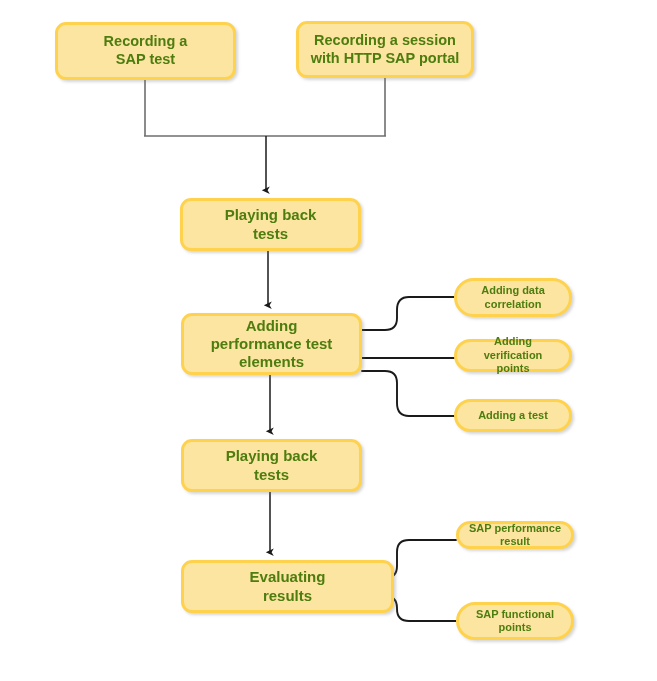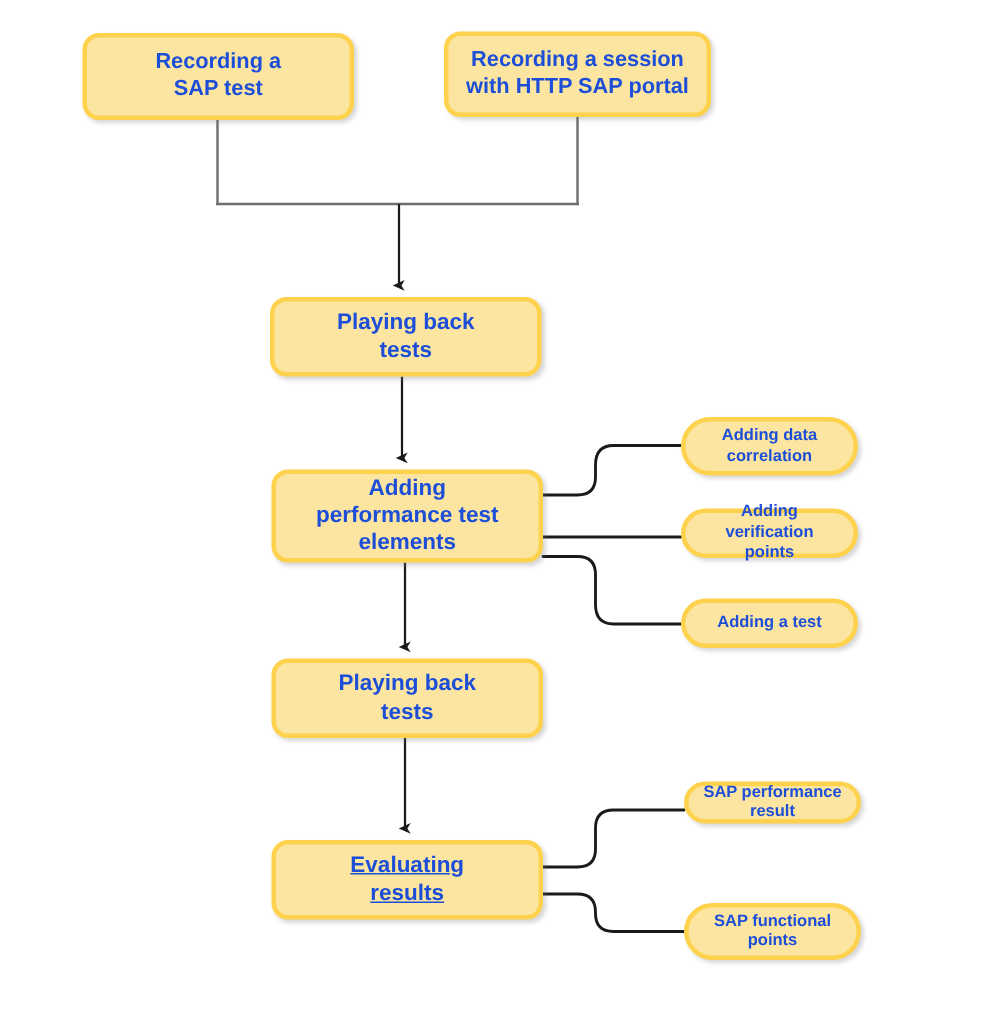--- a/index.html
+++ b/index.html
@@ -25,21 +25,21 @@
     height: 681px;
     pointer-events: none;
   }
   .node {
     position: absolute;
     box-sizing: border-box;
     display: flex;
     align-items: center;
     justify-content: center;
     text-align: center;
-    color: #1d4ed8;
+    color: #4d7c0f;
     background: #fce5a0;
     border: 3px solid #ffd24d;
     box-shadow: 2px 2px 3px rgba(120, 120, 120, 0.30);
     z-index: 2;
     line-height: 1.22;
   }
   .node-main {
     border-radius: 11px;
     font-size: 15px;
     font-weight: 700;
@@ -109,21 +109,21 @@
     <span class="node-label">Adding
 performance test
 elements</span>
   </div>
 
   <div class="node node-main" style="left:181px; top:439px; width:181px; height:53px;">
     <span class="node-label">Playing back
 tests</span>
   </div>
 
-  <div class="node node-main" style="left:181px; top:560px; width:181px; height:53px;text-decoration:underline;">
+  <div class="node node-main" style="left:181px; top:560px; width:213px; height:53px;">
     <span class="node-label">Evaluating
 results</span>
   </div>
 
   <div class="node node-side" style="left:454px; top:278px; width:118px; height:39px;">
     <span class="node-label">Adding data
 correlation</span>
   </div>
 
   <div class="node node-side" style="left:454px; top:339px; width:118px; height:33px;">

